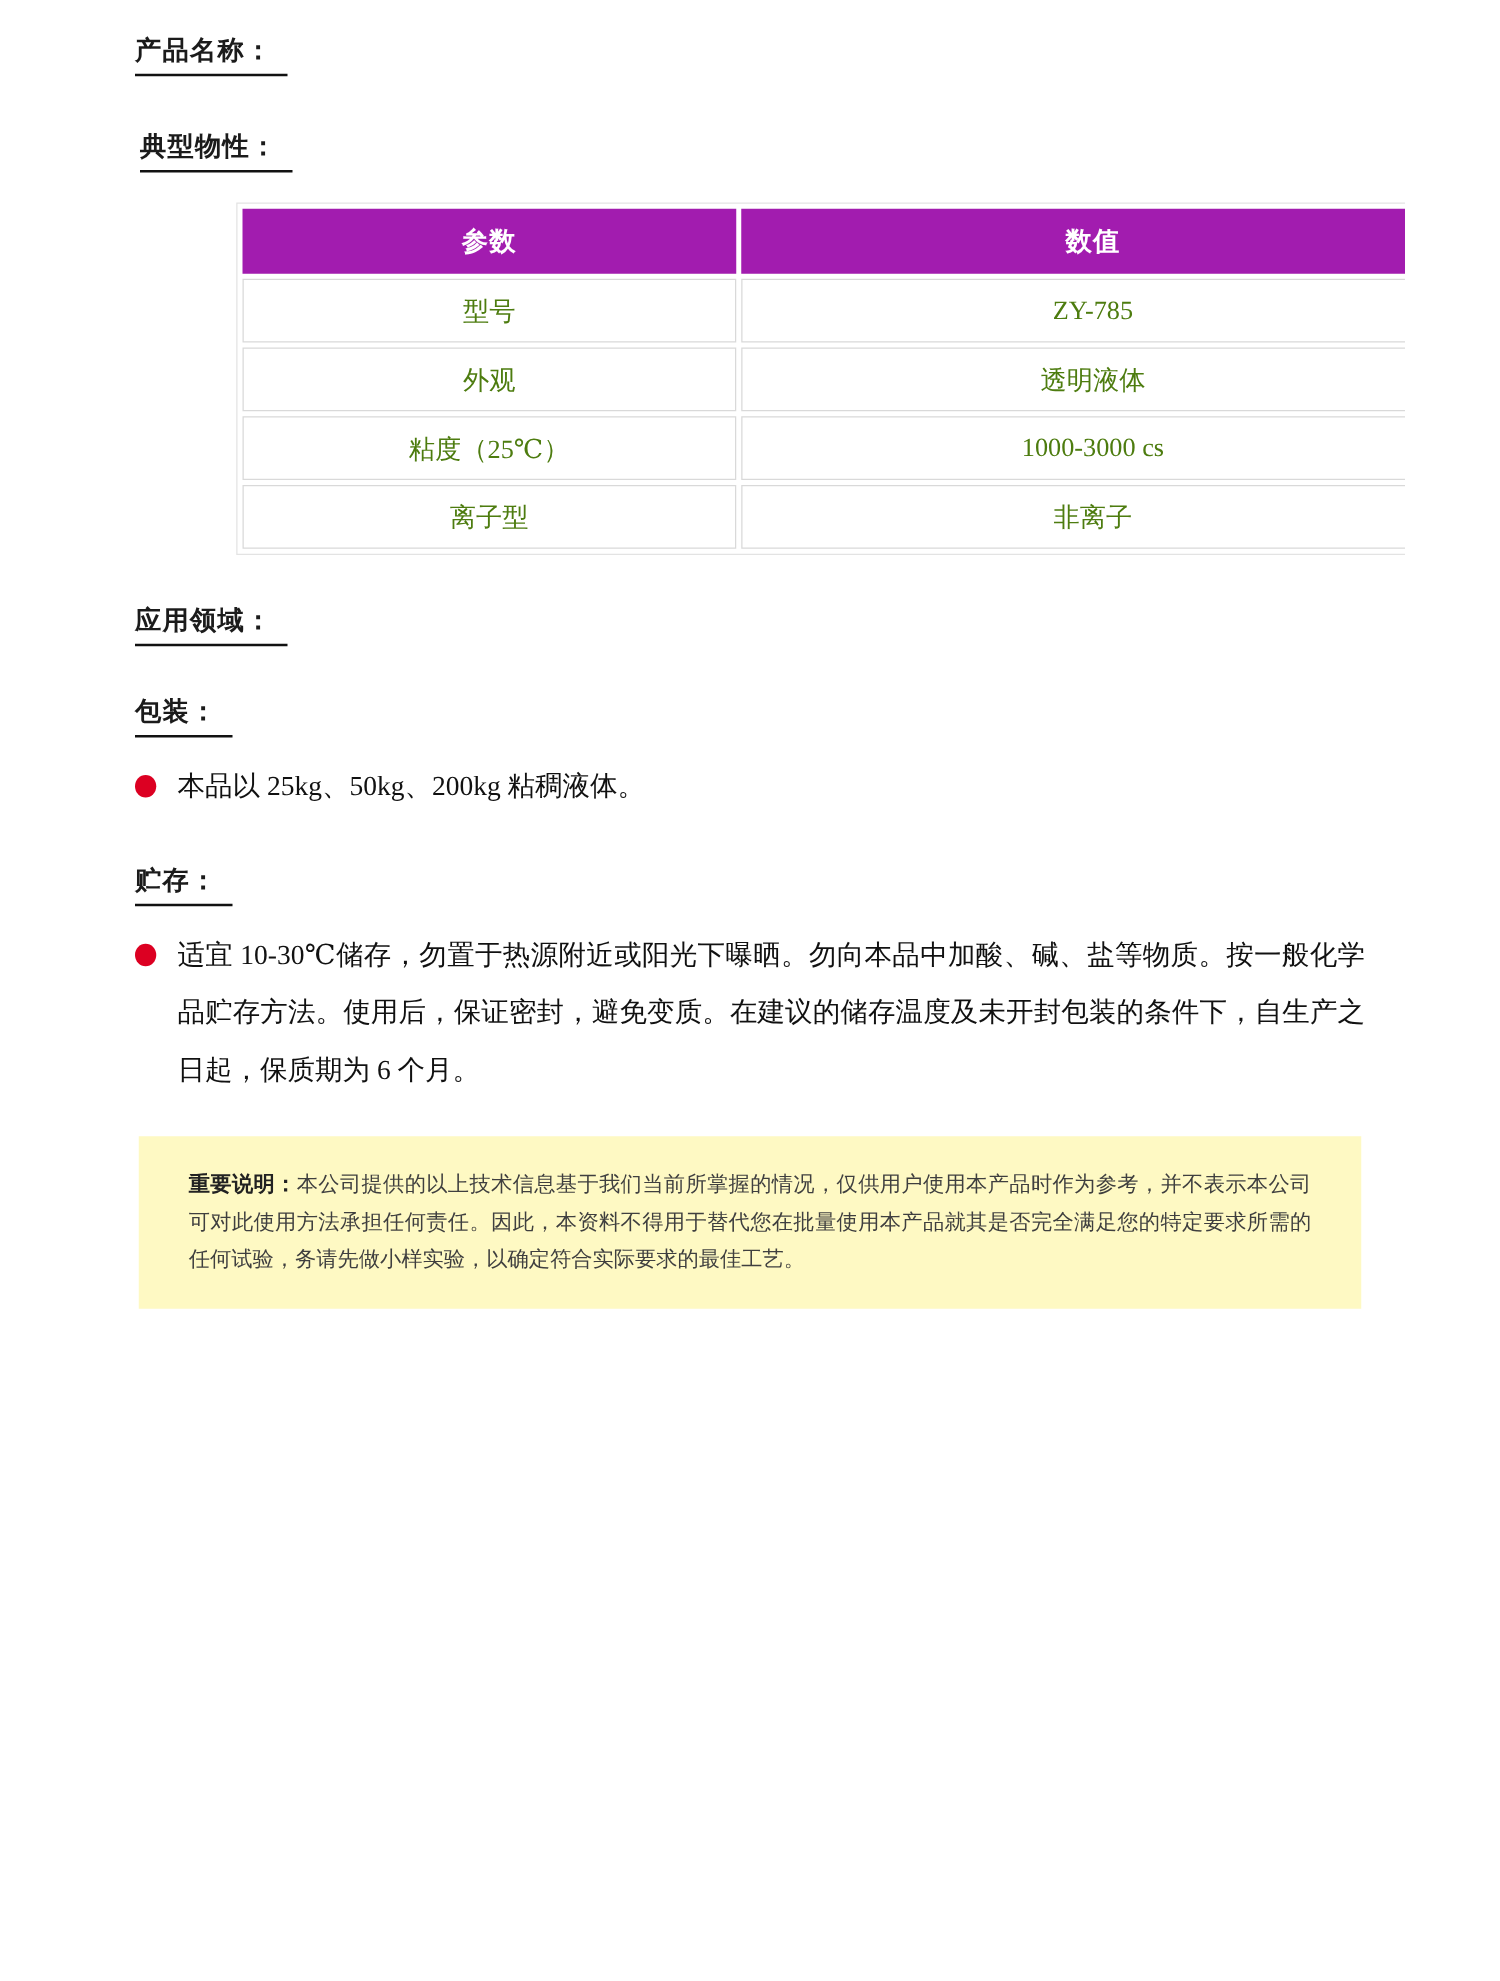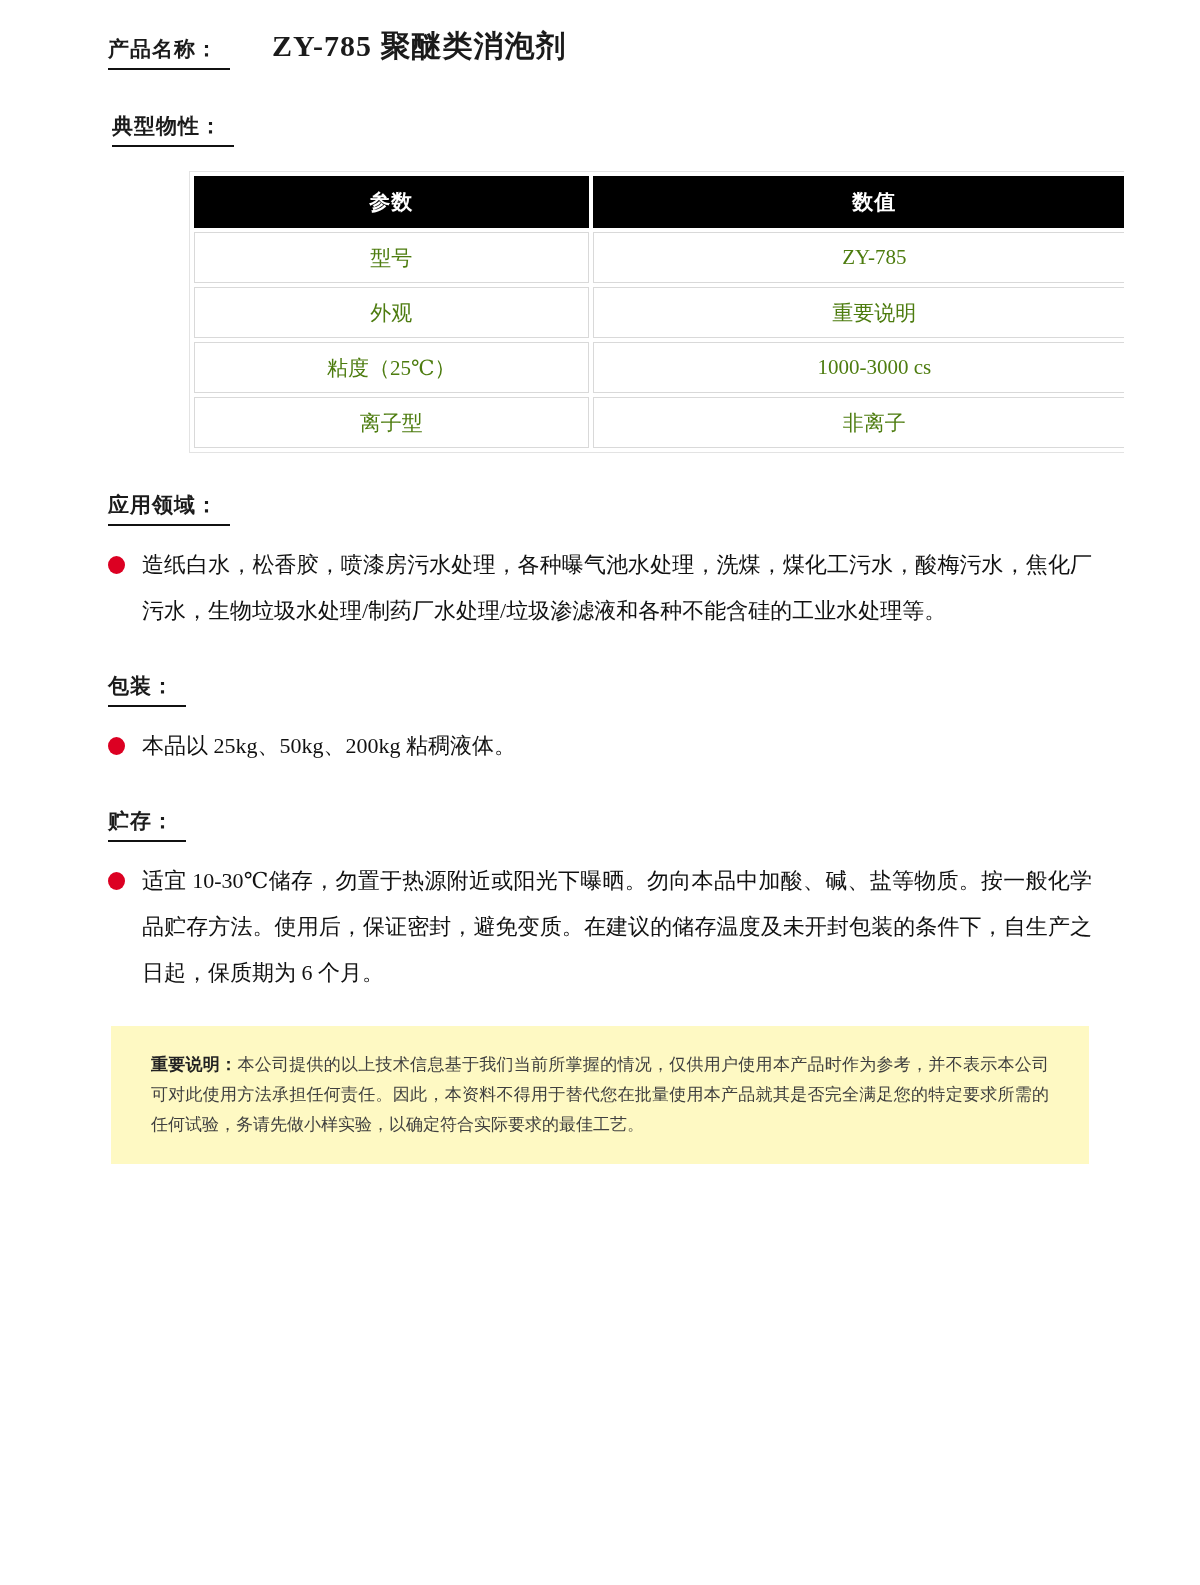--- a/index.html
+++ b/index.html
@@ -37,21 +37,21 @@
   }
   .section-heading-wrap { margin: 4px; }
   .props-table {
     width: 972px;
     margin: 24px 0 0 81px;
     border-collapse: separate;
     border-spacing: 4px;
     border: 1px solid #e3e3e3;
   }
   .props-table th {
-    background: #000000;
+    background: #a21caf;
     color: #ffffff;
     font-size: 21px;
     font-weight: bold;
     height: 52px;
     text-align: center;
     letter-spacing: 1px;
   }
   .props-table td {
     border: 1px solid #d9d9d9;
     background: #ffffff;
@@ -90,21 +90,20 @@
   }
   .notice-label { font-weight: bold; color: #222222; }
 </style>
 </head>
 <body>
 
 <div class="page">
 
   <div class="title-row">
     <span class="underline-label">产品名称：</span>
-    <span class="doc-title">ZY-785 聚醚类消泡剂</span>
   </div>
 
   <div class="section-heading-wrap">
     <span class="underline-label">典型物性：</span>
   </div>
 
   <table class="props-table">
     <colgroup>
       <col style="width:41.2%">
       <col style="width:58.8%">
@@ -115,40 +114,36 @@
         <th>数值</th>
       </tr>
     </thead>
     <tbody>
       <tr>
         <td>型号</td>
         <td>ZY-785</td>
       </tr>
       <tr>
         <td>外观</td>
-        <td>重要说明</td>
+        <td>透明液体</td>
       </tr>
       <tr>
         <td>粘度（25℃）</td>
         <td>1000-3000 cs</td>
       </tr>
       <tr>
         <td>离子型</td>
         <td>非离子</td>
       </tr>
     </tbody>
   </table>
 
 
   <div class="section">
     <span class="underline-label">应用领域：</span>
-    <div class="bullet-item">
-      <span class="bullet-dot"></span>
-      <span>造纸白水，松香胶，喷漆房污水处理，各种曝气池水处理，洗煤，煤化工污水，酸梅污水，焦化厂污水，生物垃圾水处理/制药厂水处理/垃圾渗滤液和各种不能含硅的工业水处理等。</span>
-    </div>
   </div>
 
 
   <div class="section">
     <span class="underline-label">包装：</span>
     <div class="bullet-item">
       <span class="bullet-dot"></span>
       <span>本品以 25kg、50kg、200kg 粘稠液体。</span>
     </div>
   </div>

